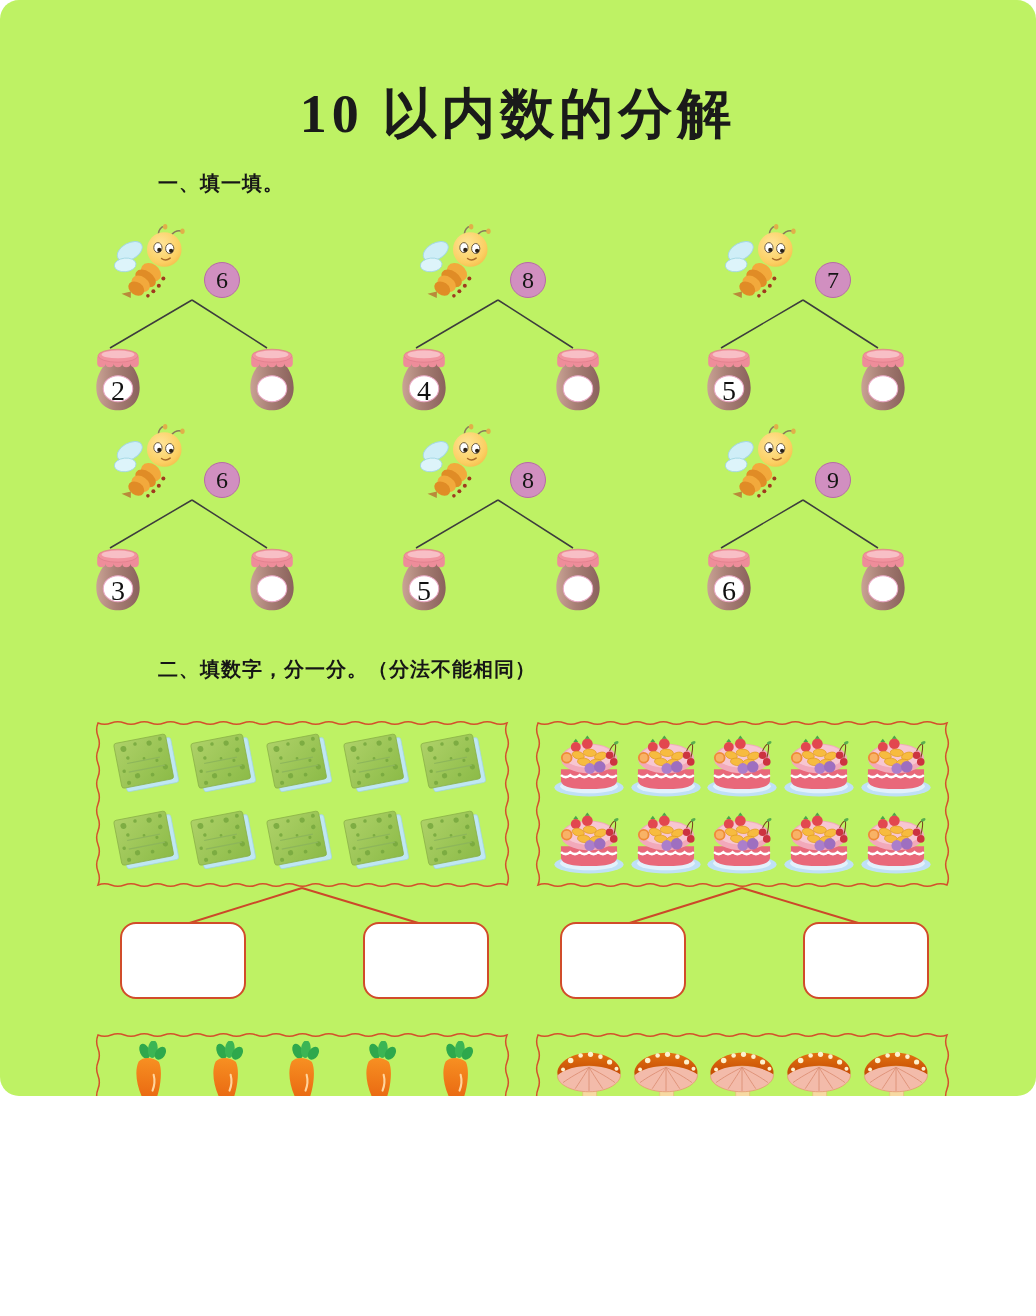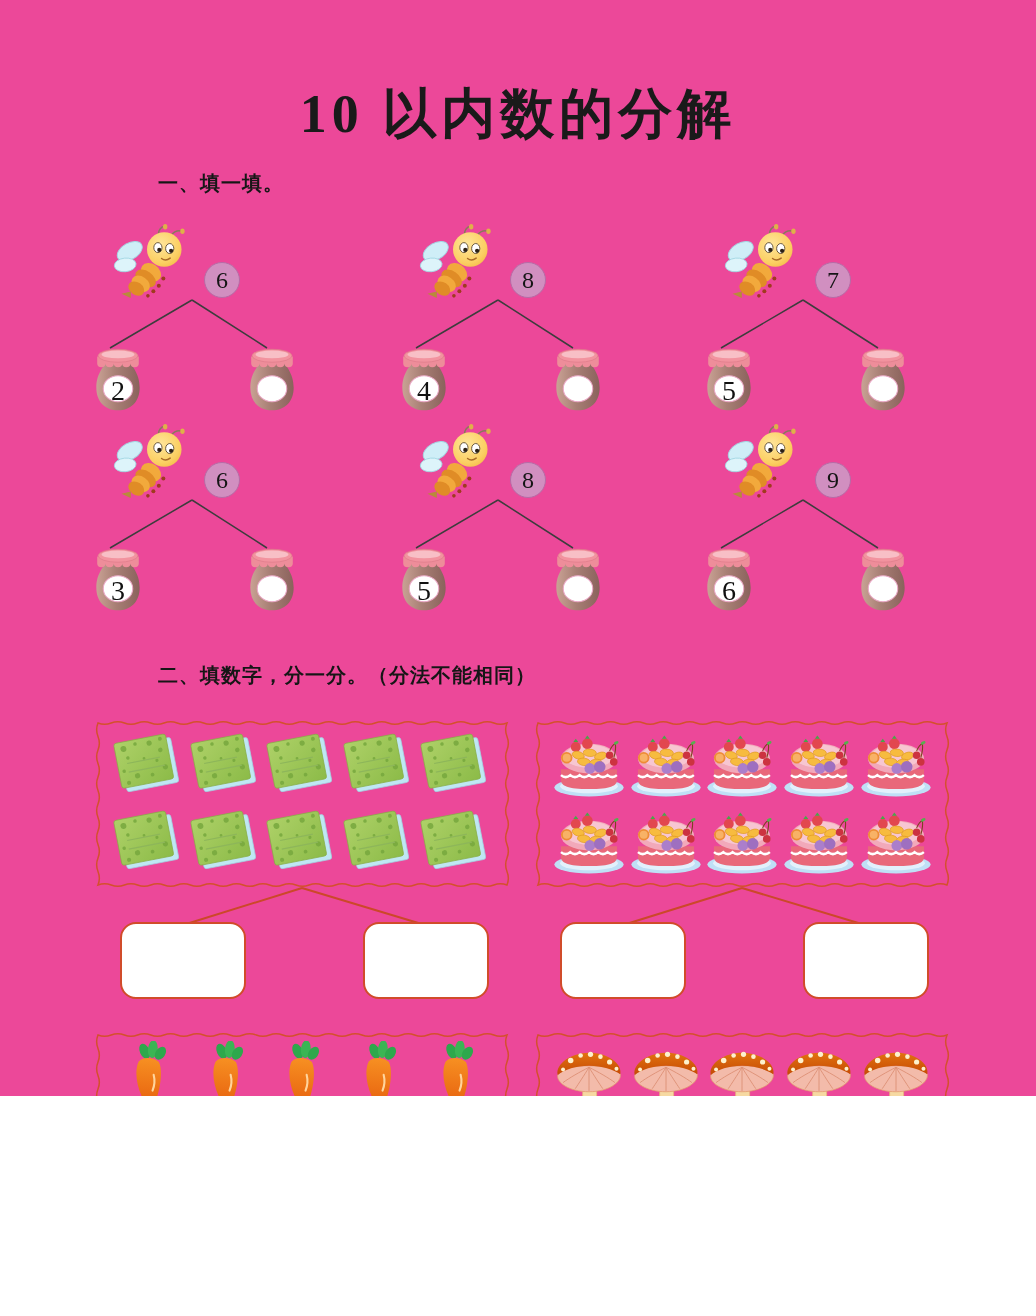--- a/index.html
+++ b/index.html
@@ -1,23 +1,23 @@
 <!DOCTYPE html>
 <html><head>
 <meta charset="utf-8">
 <style>
   html,body{margin:0;padding:0;background:#fff;}
-  .page{position:relative;width:1036px;height:1096px;background:#ec4899;overflow:hidden;
-        font-family:"Liberation Sans","DejaVu Sans",sans-serif;}
+  .page{position:relative;width:1036px;height:1096px;background:#bef264;overflow:hidden;
+        font-family:"Liberation Sans","DejaVu Sans",sans-serif;border-radius:19px;}
   .title{position:absolute;top:78px;left:0;width:100%;text-align:center;
          font-family:"Liberation Serif","DejaVu Serif",serif;font-weight:700;
          font-size:54px;letter-spacing:5px;color:#1a1a1a;}
   .sec-head{position:absolute;left:158px;font-weight:700;font-size:20px;color:#161616;letter-spacing:1px;}
   #s1head{top:170px;}
-  #s2head{top:656px;margin-top:6px;}
+  #s2head{top:656px;}
 
   
   .diagram{position:absolute;width:235px;height:195px;}
   .vlines{position:absolute;left:0;top:0;}
   .bee{position:absolute;left:34px;top:-4px;width:92px;height:80px;}
   .numc{position:absolute;left:127px;top:34px;width:34px;height:34px;border-radius:50%;
         background:#d18fc0;border:1.5px solid #b76ba6;display:flex;align-items:center;justify-content:center;
         font-family:"Liberation Serif","DejaVu Serif",serif;font-size:24px;color:#151515;}
   .jar{position:absolute;width:52px;height:72px;top:116px;}
   .jar.jl{left:15px;} .jar.jr{left:169px;}

